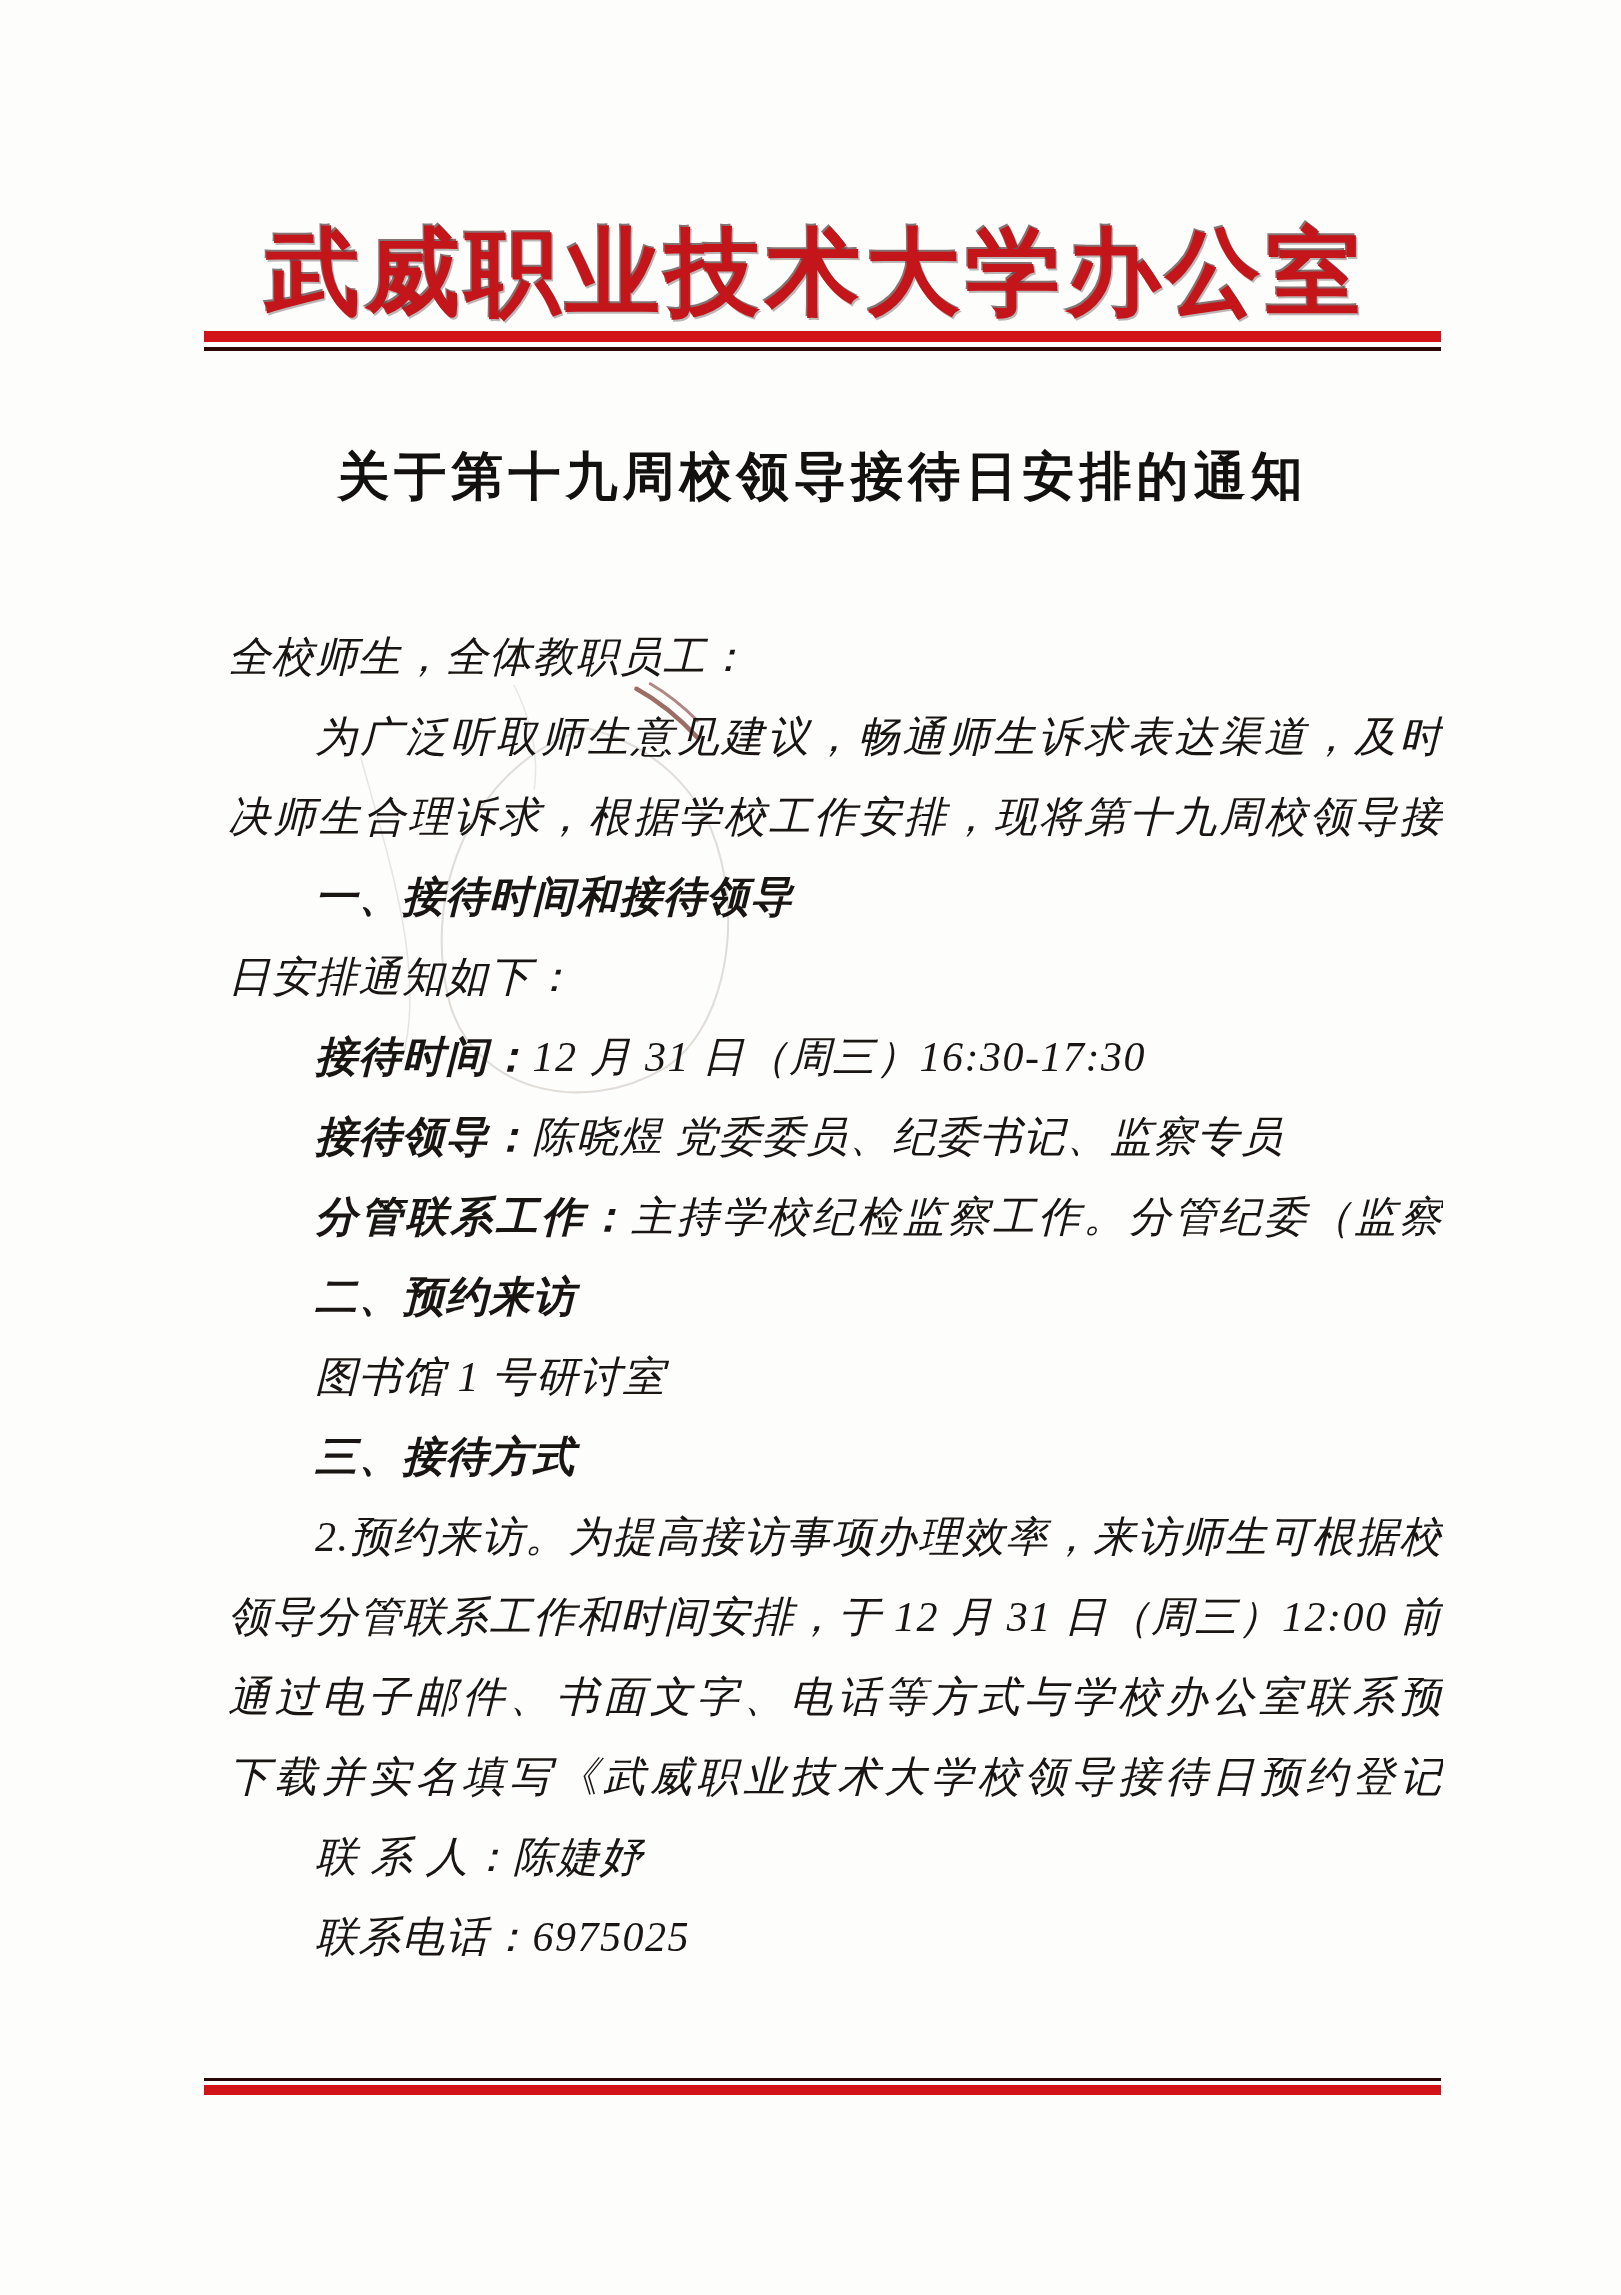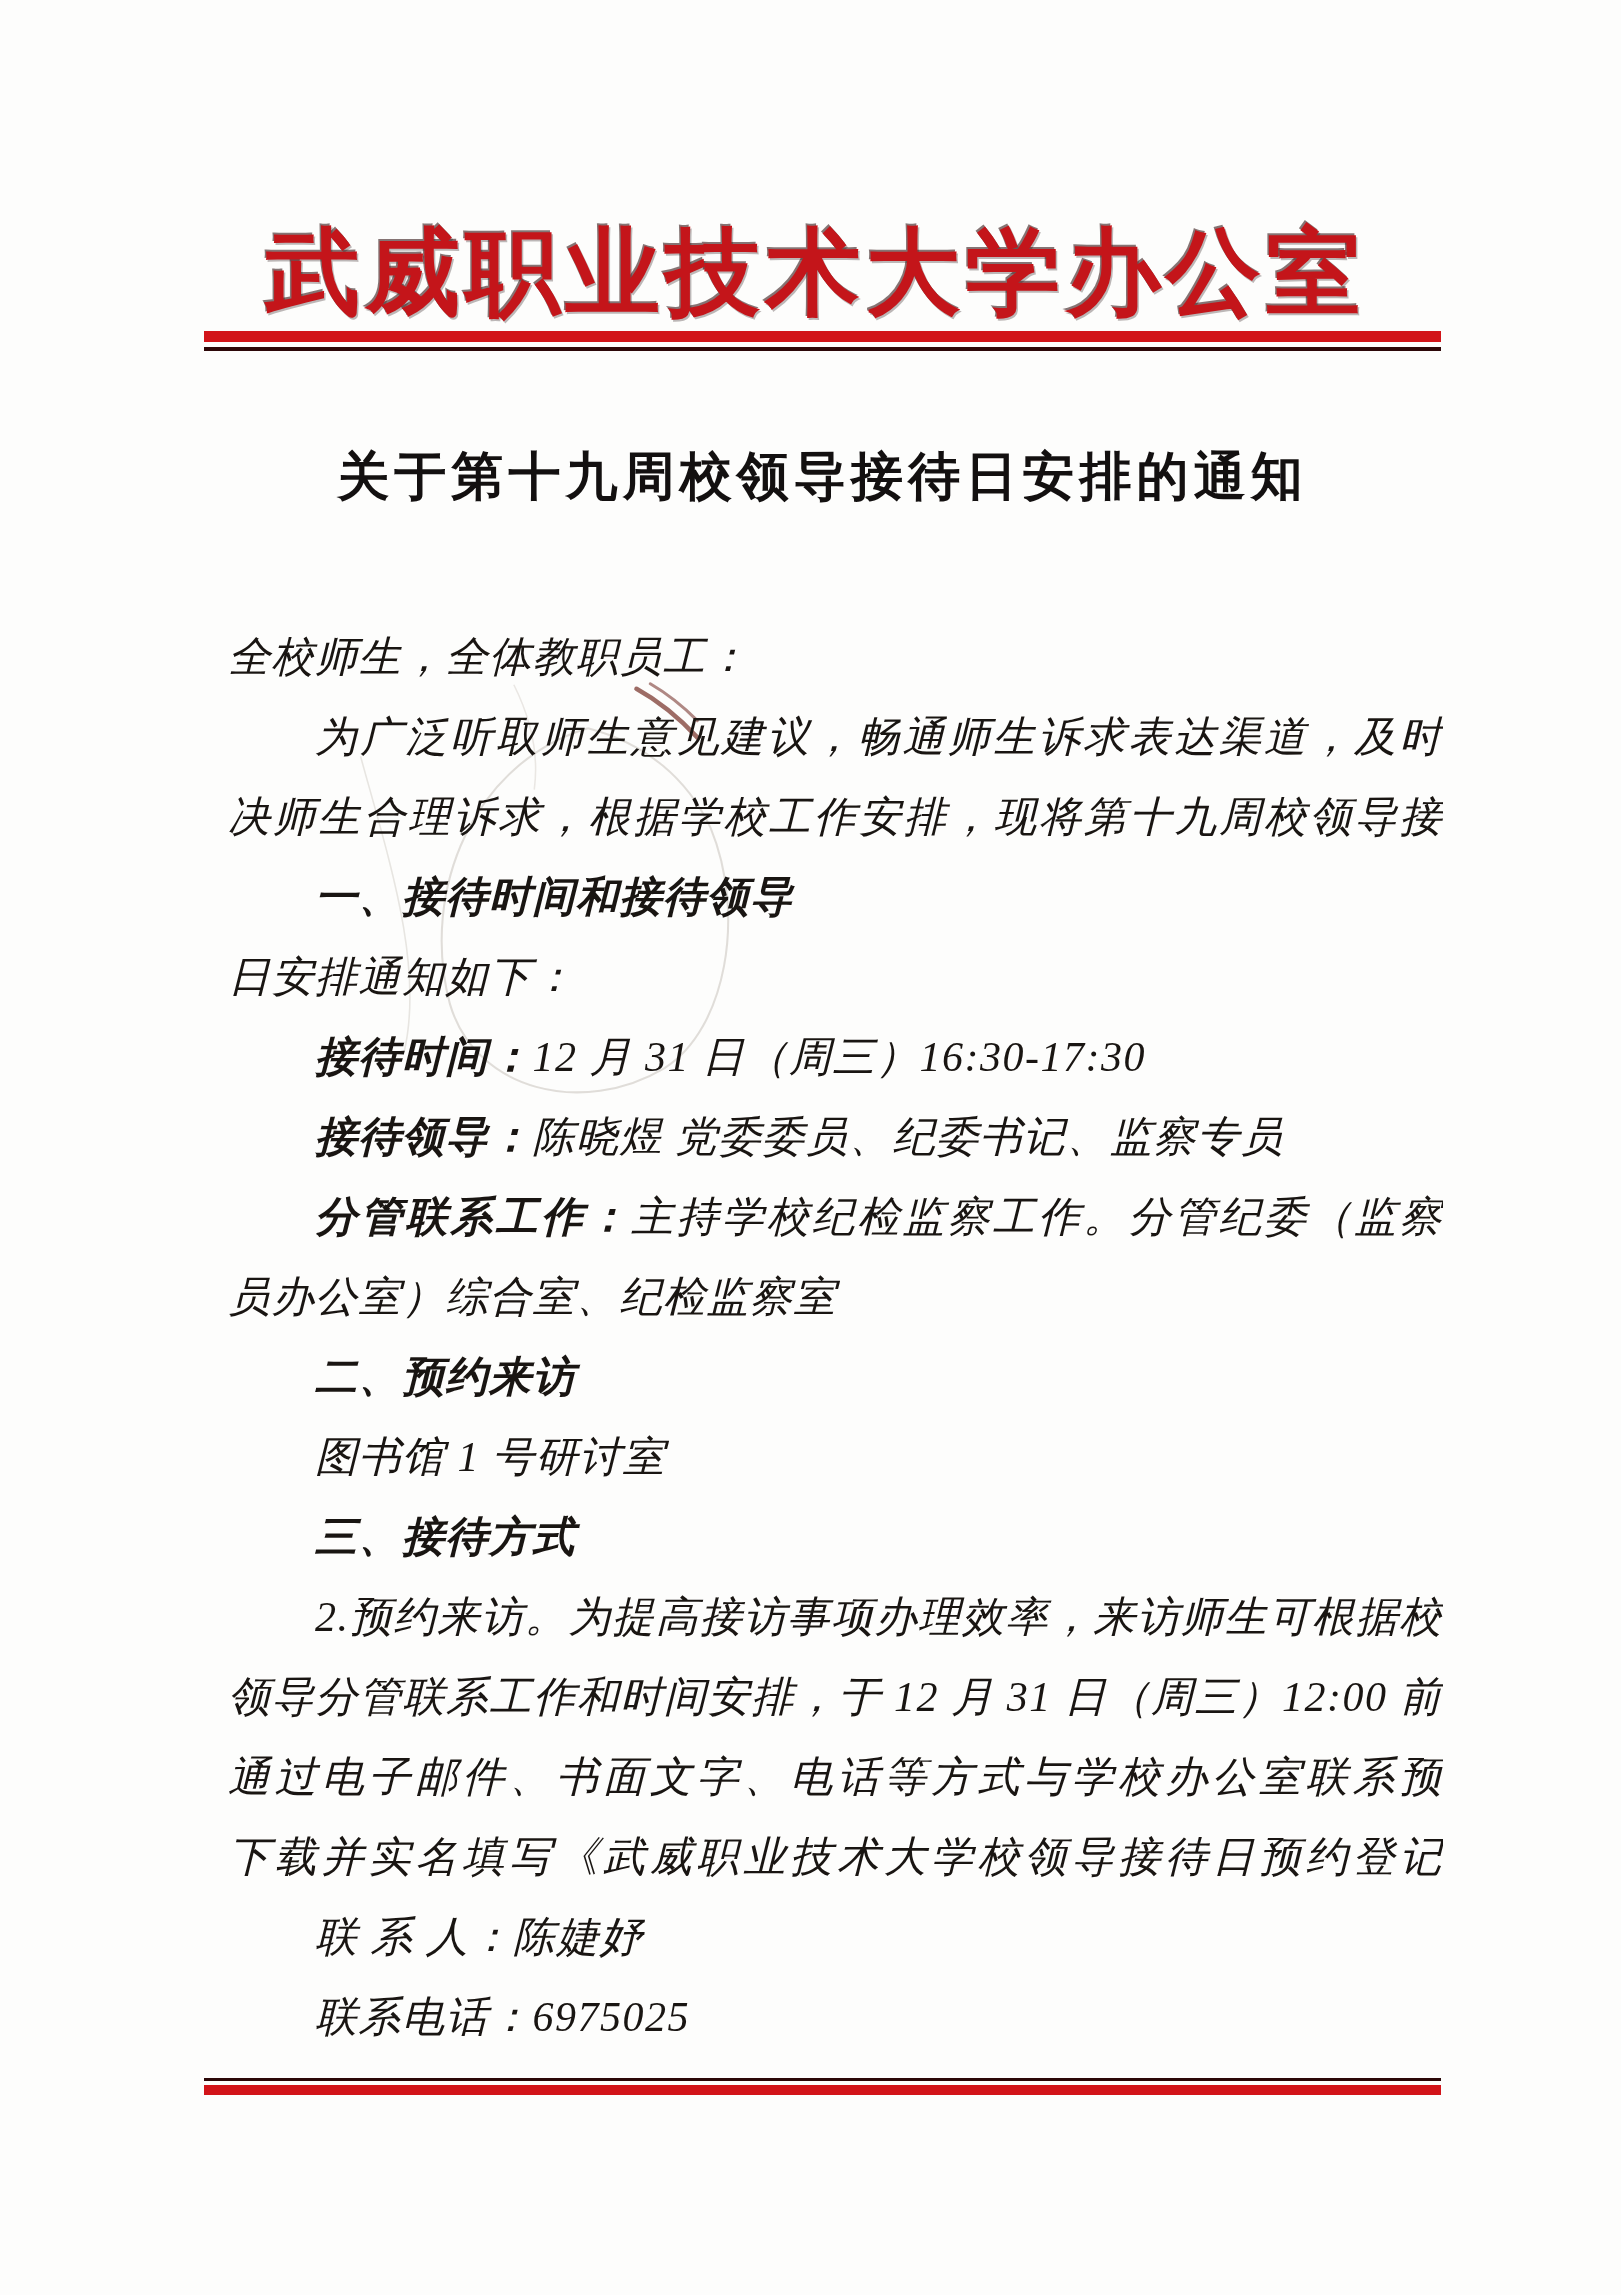--- a/index.html
+++ b/index.html
@@ -71,21 +71,20 @@
 
   <div class="lines" id="doc-lines">
       <div class="line"><span class="seg">全校师生，全体教职员工：</span></div>
       <div class="line fill" style="padding-left: 87px;"><span class="seg">为广泛听取师生意见建议，畅通师生诉求表达渠道，及时解</span></div>
       <div class="line fill"><span class="seg">决师生合理诉求，根据学校工作安排，现将第十九周校领导接待</span></div>
       <div class="line h" style="padding-left: 87px;"><span class="seg b">一、接待时间和接待领导</span></div>
       <div class="line"><span class="seg">日安排通知如下：</span></div>
       <div class="line" style="padding-left: 87px;"><span class="seg b">接待时间：</span><span class="seg">12 月 31 日（周三）16:30-17:30</span></div>
       <div class="line" style="padding-left: 87px;"><span class="seg b">接待领导：</span><span class="seg">陈晓煜 党委委员、纪委书记、监察专员</span></div>
       <div class="line fill" style="padding-left: 87px;"><span class="seg b">分管联系工作：</span><span class="seg">主持学校纪检监察工作。分管纪委（监察专</span></div>
-      <div class="line"><span class="seg">员办公室）综合室、纪检监察室</span></div>
       <div class="line h" style="padding-left: 87px;"><span class="seg b">二、预约来访</span></div>
       <div class="line" style="padding-left: 87px;"><span class="seg">图书馆 1 号研讨室</span></div>
       <div class="line h" style="padding-left: 87px;"><span class="seg b">三、接待方式</span></div>
       <div class="line fill" style="padding-left: 87px;"><span class="seg">2.预约来访。为提高接访事项办理效率，来访师生可根据校</span></div>
       <div class="line fill"><span class="seg">领导分管联系工作和时间安排，于 12 月 31 日（周三）12:00 前</span></div>
       <div class="line fill"><span class="seg">通过电子邮件、书面文字、电话等方式与学校办公室联系预约，</span></div>
       <div class="line fill"><span class="seg">下载并实名填写《武威职业技术大学校领导接待日预约登记表》。</span></div>
       <div class="line" style="padding-left: 87px;"><span class="seg">联 系 人：陈婕妤</span></div>
       <div class="line" style="padding-left: 87px;"><span class="seg">联系电话：6975025</span></div>
     </div>

